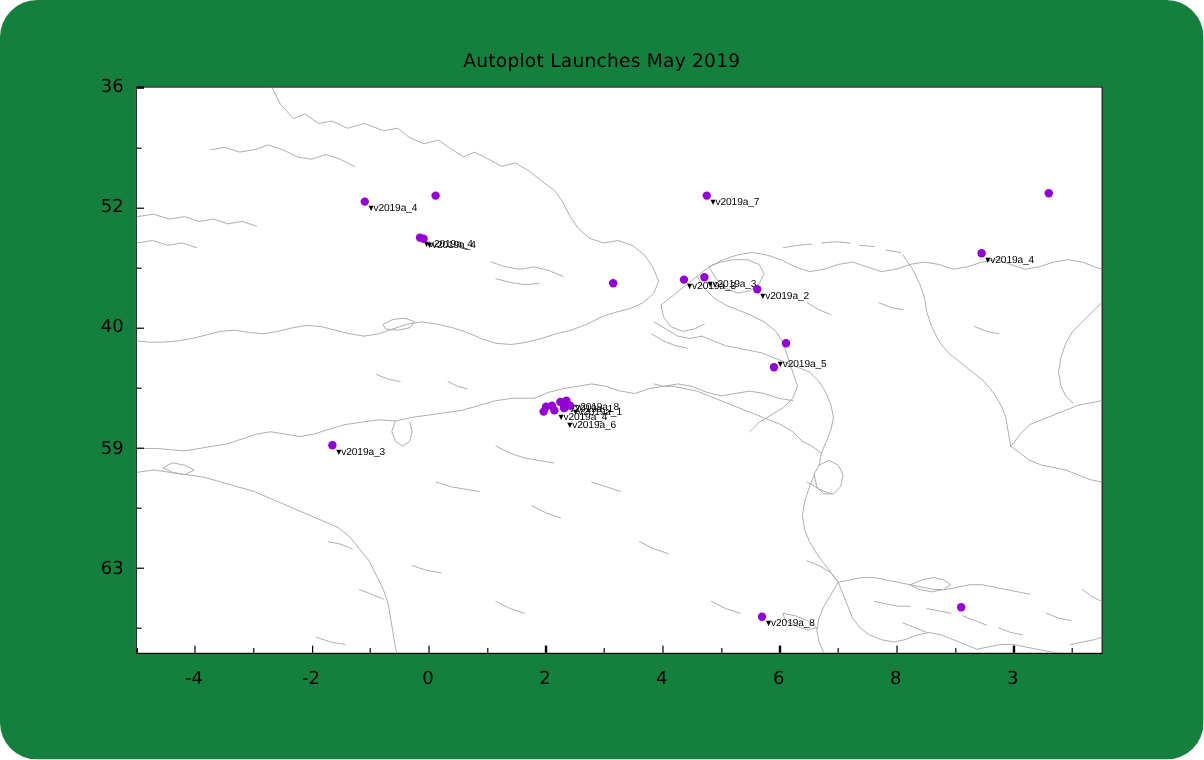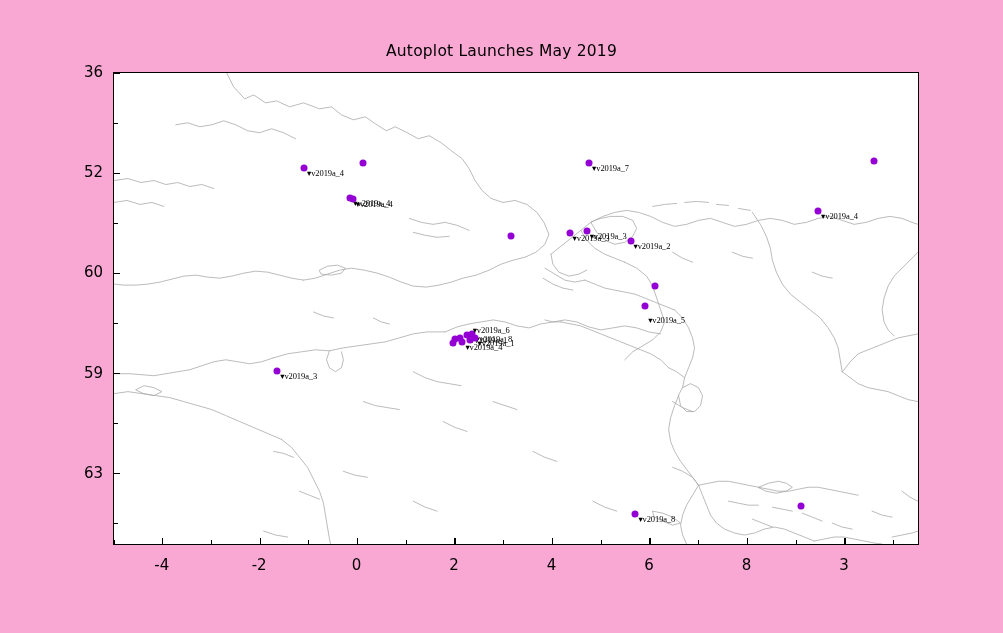--- a/index.html
+++ b/index.html
@@ -4,23 +4,24 @@
 <style>
   html, body {
     margin: 0;
     padding: 0;
     background: #ffffff;
   }
   #root {
     position: relative;
     width: 1003px;
     height: 633px;
-    background: #f9a8d4;
+    background: #15803d;
     font-family: "DejaVu Sans", sans-serif;
     overflow: hidden;
+    border-radius: 31px;
   }
   #plot-title {
     position: absolute;
     left: 0;
     top: 42px;
     width: 1003px;
     text-align: center;
     font-size: 15.5px;
     color: #000000;
     letter-spacing: 0.2px;
@@ -82,38 +83,38 @@
   .marker {
     position: absolute;
     width: 7px;
     height: 7px;
     border-radius: 50%;
     transform: translate(-50%, -50%);
   }
   .pt-label {
     position: absolute;
     font-size: 8.5px;
-    font-family: Liberation Serif, serif;
+    font-family: Liberation Sans, sans-serif;
     color: #000000;
     white-space: nowrap;
     transform: translateY(-50%);
     letter-spacing: -0.1px;
   }
 </style>
 </head>
 <body>
 
 <div id="root">
 
   <div id="plot-title">Autoplot Launches May 2019</div>
 
   <div id="ylabels">
       <div class="tick-label-y" style="top: 400.851px;">63</div>
       <div class="tick-label-y" style="top: 300.638px;">59</div>
-      <div class="tick-label-y" style="top: 200.426px;">60</div>
+      <div class="tick-label-y" style="top: 200.426px;">40</div>
       <div class="tick-label-y" style="top: 100.213px;">52</div>
       <div class="tick-label-y" style="top: 0px;">36</div>
     </div>
 
   <div id="axes">
     <svg id="mapsvg" viewBox="0 0 806 473" preserveAspectRatio="none">
       <g id="coast-layer" fill="none" stroke="#aaaaaa" stroke-width="0.8" stroke-linejoin="round" stroke-linecap="round">
 
         <path d="M113,0 L120,14 L131,26 L140,22 L152,30 L163,28 L176,34
                  L190,30 L206,36 L218,34 L228,42 L240,47 L252,44 L262,51
@@ -294,29 +295,29 @@
       <div class="pt-label" style="left: 707.109px; top: 142.793px;">▾v2019a_4</div>
       <div class="marker" style="left: 397.127px; top: 162.846px; background: rgb(148, 0, 211); width: 7px; height: 7px;"></div>
       <div class="marker" style="left: 455.6px; top: 160.34px; background: rgb(148, 0, 211); width: 7px; height: 7px;"></div>
       <div class="pt-label" style="left: 458.6px; top: 165.34px;">▾v2019a_3</div>
       <div class="marker" style="left: 472.655px; top: 157.835px; background: rgb(148, 0, 211); width: 7px; height: 7px;"></div>
       <div class="pt-label" style="left: 475.655px; top: 162.835px;">▾v2019a_3</div>
       <div class="marker" style="left: 516.509px; top: 167.856px; background: rgb(148, 0, 211); width: 7px; height: 7px;"></div>
       <div class="pt-label" style="left: 519.509px; top: 172.856px;">▾v2019a_2</div>
       <div class="marker" style="left: 540.873px; top: 212.952px; background: rgb(148, 0, 211); width: 7px; height: 7px;"></div>
       <div class="marker" style="left: 531.127px; top: 232.995px; background: rgb(148, 0, 211); width: 7px; height: 7px;"></div>
-      <div class="pt-label" style="left: 534.127px; top: 247px;">▾v2019a_5</div>
+      <div class="pt-label" style="left: 534.127px; top: 230px;">▾v2019a_5</div>
       <div class="marker" style="left: 341.091px; top: 265.564px; background: rgb(148, 0, 211); width: 7px; height: 7px;"></div>
       <div class="marker" style="left: 345.964px; top: 264.562px; background: rgb(148, 0, 211); width: 7px; height: 7px;"></div>
       <div class="marker" style="left: 353.273px; top: 261.555px; background: rgb(148, 0, 211); width: 7px; height: 7px;"></div>
       <div class="pt-label" style="left: 356.273px; top: 266.555px;">▾v2019a_1</div>
       <div class="marker" style="left: 358.145px; top: 260.553px; background: rgb(148, 0, 211); width: 7px; height: 7px;"></div>
       <div class="pt-label" style="left: 361.145px; top: 265.553px;">▾v2019a_8</div>
       <div class="marker" style="left: 355.709px; top: 266.566px; background: rgb(148, 0, 211); width: 7px; height: 7px;"></div>
-      <div class="pt-label" style="left: 358.709px; top: 257px;">▾v2019a_6</div>
+      <div class="pt-label" style="left: 358.709px; top: 281px;">▾v2019a_6</div>
       <div class="marker" style="left: 360.582px; top: 264.562px; background: rgb(148, 0, 211); width: 7px; height: 7px;"></div>
       <div class="pt-label" style="left: 363.582px; top: 269.562px;">▾v2019a_1</div>
       <div class="marker" style="left: 348.4px; top: 268.57px; background: rgb(148, 0, 211); width: 7px; height: 7px;"></div>
       <div class="pt-label" style="left: 351.4px; top: 273.57px;">▾v2019a_4</div>
       <div class="marker" style="left: 338.655px; top: 269.572px; background: rgb(148, 0, 211); width: 7px; height: 7px;"></div>
       <div class="marker" style="left: 163.236px; top: 298.133px; background: rgb(148, 0, 211); width: 7px; height: 7px;"></div>
       <div class="pt-label" style="left: 166.236px; top: 303.133px;">▾v2019a_3</div>
       <div class="marker" style="left: 521.382px; top: 440.936px; background: rgb(148, 0, 211); width: 7px; height: 7px;"></div>
       <div class="pt-label" style="left: 524.382px; top: 445.936px;">▾v2019a_8</div>
       <div class="marker" style="left: 687.055px; top: 433.42px; background: rgb(148, 0, 211); width: 7px; height: 7px;"></div>

